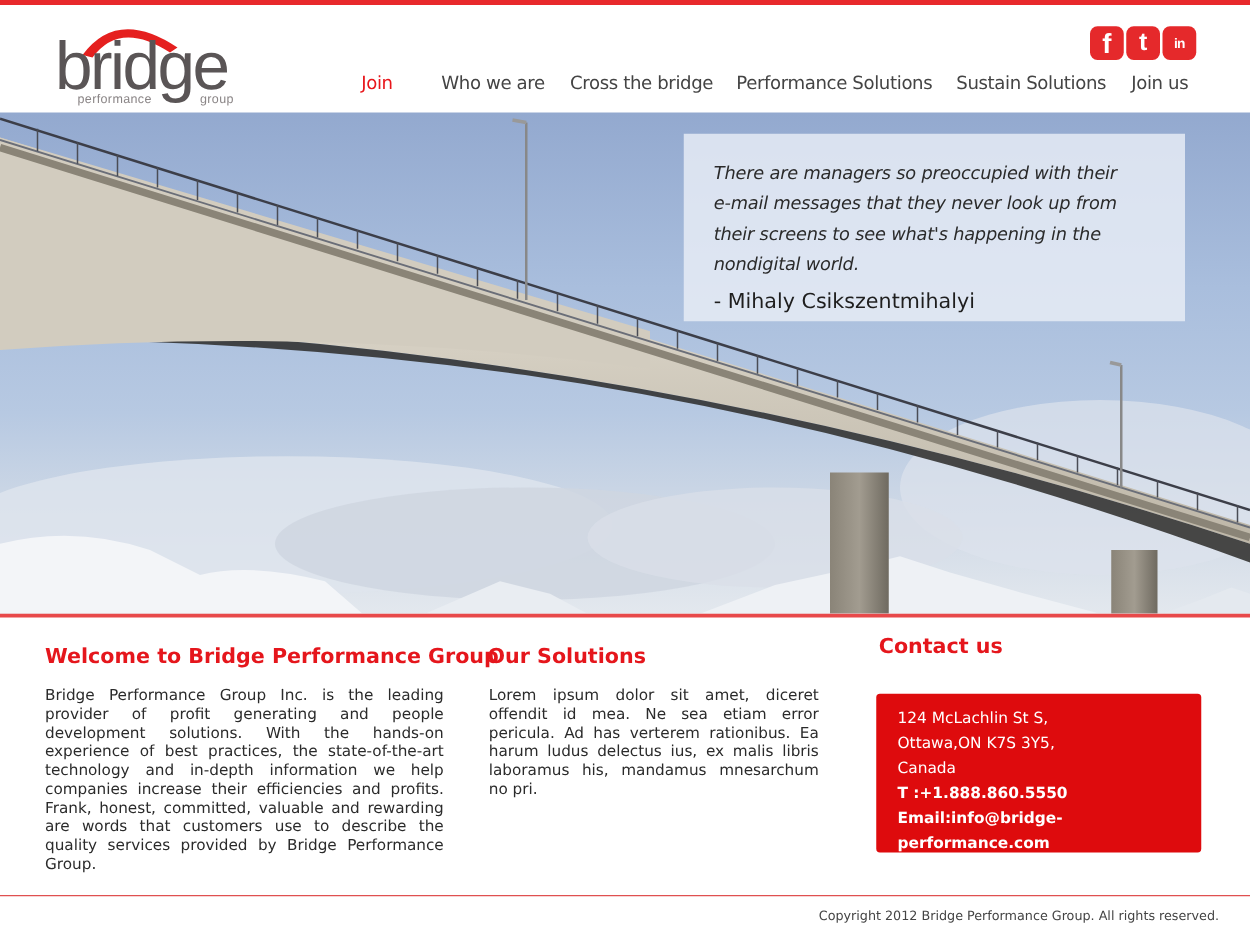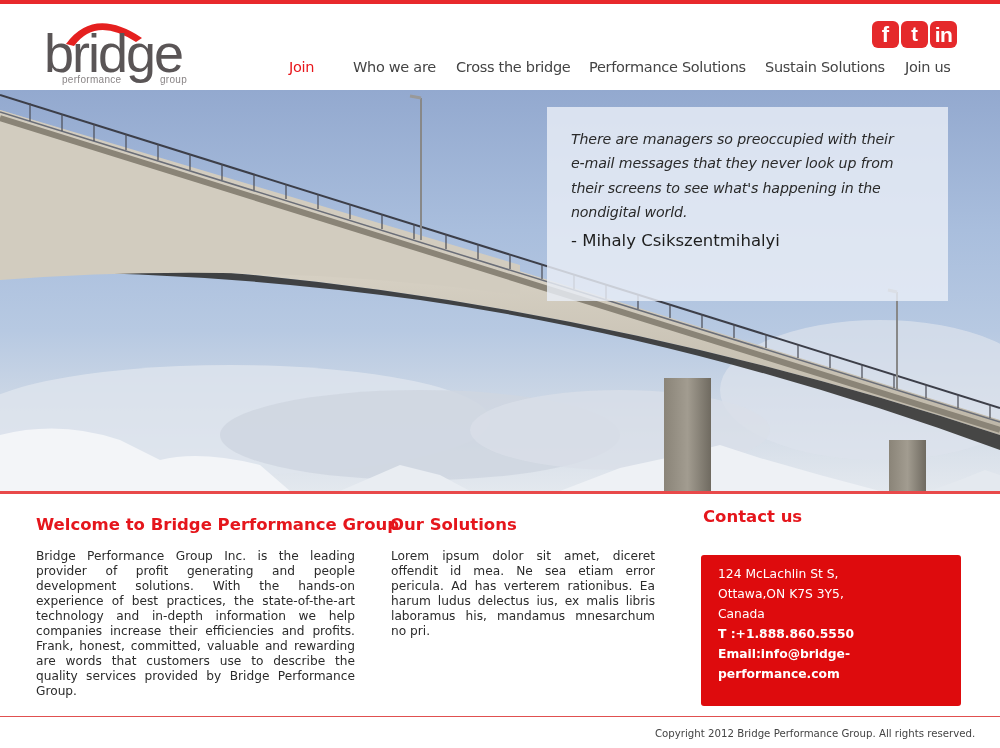--- a/index.html
+++ b/index.html
@@ -18,45 +18,45 @@
     font-size: 10px; color: #8a8586; letter-spacing: 0.3px; }
   .logo-sub2 { position: absolute; left: 116px; top: 66px; font-family: "Liberation Sans", sans-serif;
     font-size: 10px; color: #8a8586; letter-spacing: 0.3px; }
 
   .social { position: absolute; left: 872px; top: 17px; display: flex; gap: 2px; }
   .social-btn { width: 27px; height: 27px; border-radius: 6px; background: #e5292b;
     color: #fff; font-family: "Liberation Sans", sans-serif; font-weight: bold;
     display: flex; align-items: center; justify-content: center; cursor: pointer; }
   .social-btn.fb { font-size: 22px; }
   .social-btn.tw { font-size: 20px; }
-  .social-btn.li { font-size: 21px; letter-spacing: -0.5px; }
+  .social-btn.li { font-size: 11px; letter-spacing: -0.5px; }
 
   .nav { position: absolute; top: 55px; left: 0; width: 1000px; height: 24px; }
   .nav-item { position: absolute; top: 0; font-family: "DejaVu Sans", sans-serif; font-size: 14.5px;
     color: #444; cursor: pointer; white-space: nowrap; letter-spacing: -0.3px; }
   .nav-item.active { color: #e8161b; }
 
   
   .hero { position: absolute; left: 0; top: 90px; width: 1000px; height: 401px; overflow: hidden;
     background: linear-gradient(180deg, #93a9cf 0%, #a9bedd 35%, #b7c9e2 60%, #cfd9e6 80%, #e3e8ee 100%); }
   .hero svg { position: absolute; left: 0; top: 0; }
-  .quote-box { position: absolute; left: 547px; top: 17px; width: 401px; height: 194px;
+  .quote-box { position: absolute; left: 547px; top: 17px; width: 401px; height: 150px;
     background: rgba(233, 238, 246, 0.82); padding: 20px 24px 0 24px; }
   .quote-text { font-family: "DejaVu Sans", sans-serif; font-style: italic; font-size: 14.2px;
     line-height: 24.4px; color: #2a2a2a; letter-spacing: -0.15px; }
   .quote-author { margin-top: 6px; font-family: "DejaVu Sans", sans-serif; font-size: 16.5px; color: #1e1e1e; }
 
   .hero-bottom-bar { position: absolute; left: 0; top: 491px; width: 1000px; height: 3px; background: #e8494a; }
 
   
   .col-title { position: absolute; font-family: "DejaVu Sans", sans-serif; font-size: 16.5px; color: #e5161c; white-space: nowrap; }
   .col-body { position: absolute; font-family: "DejaVu Sans", sans-serif; font-size: 12.2px; line-height: 15px;
     color: #2b2b2b; text-align: justify; }
 
-  .contact-box { position: absolute; left: 701px; top: 555px; width: 260px; height: 151px;
+  .contact-box { position: absolute; left: 701px; top: 555px; width: 260px; height: 127px;
     background: #de0b0d; border-radius: 3px; padding: 9px 0 0 17px; color: #fff;
     font-family: "DejaVu Sans", sans-serif; font-size: 12.3px; line-height: 20px; }
   .contact-box .strong { font-weight: bold; font-size: 12.3px; }
 
   .footer-line { position: absolute; left: 0; top: 716px; width: 1000px; height: 1px; background: #e05050; }
   .copyright { position: absolute; left: 655px; top: 728px; font-family: "DejaVu Sans", sans-serif;
     font-size: 10.2px; color: #444; white-space: nowrap; }
 </style>
 </head>
 <body>

